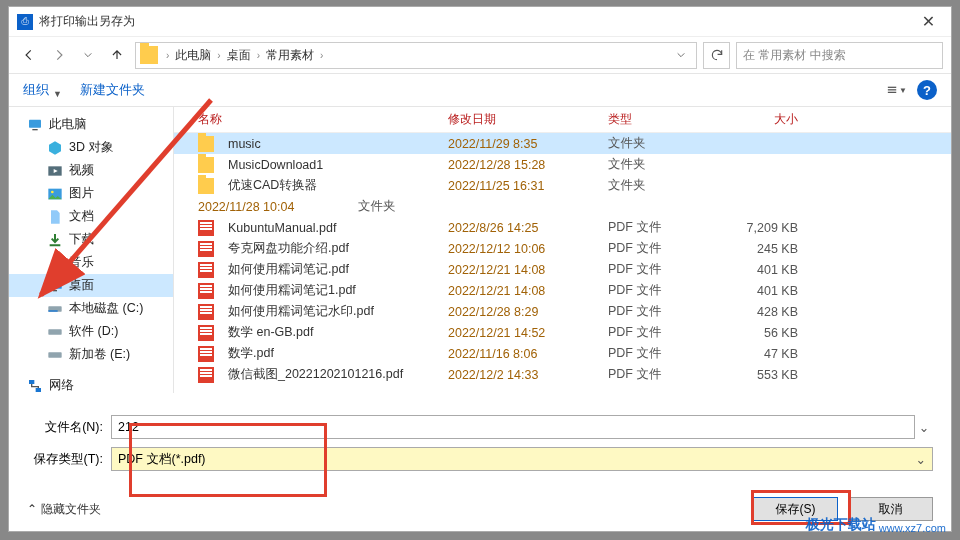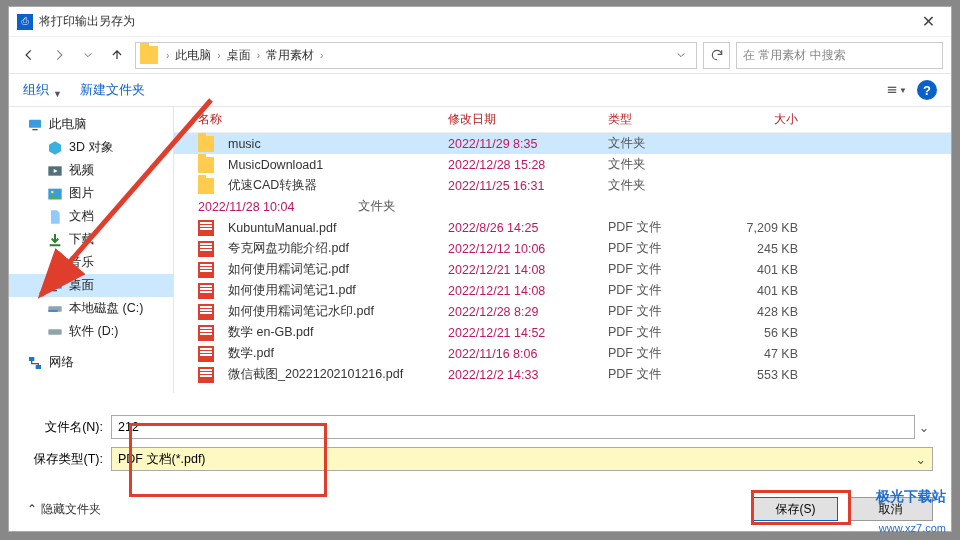--- a/index.html
+++ b/index.html
@@ -40,37 +40,37 @@
   .col-size{width:90px;text-align:right;padding-right:20px;}
   .filelist{flex:1;overflow:auto;font-size:12.5px;}
   .frow{height:21px;display:flex;align-items:center;padding-left:24px;color:#333;}
   .frow.sel{background:#cce8ff;}
   .fname{width:250px;display:flex;align-items:center;gap:14px;}
   .fic{width:16px;height:16px;flex-shrink:0;}
   .fic.folder{background:#ffcc4d;position:relative;}
   .fic.folder::before{content:"";position:absolute;top:-3px;left:0;width:8px;height:3px;background:#ffcc4d;}
   .fic.pdf{background:#e03e2d;position:relative;display:flex;align-items:center;justify-content:center;}
   .fic.pdf::after{content:"";position:absolute;left:2px;top:2px;right:2px;height:2px;background:#fff;box-shadow:0 3px 0 #fff,0 6px 0 #fff;}
-  .fdate{width:160px;color:#be185d;}
+  .fdate{width:160px;color:#a16207;}
   .ftype{width:120px;color:#555;}
   .fsize{width:90px;text-align:right;padding-right:20px;color:#555;}
   .bottom{padding:22px 18px 8px 18px;font-size:12.5px;position:relative;}
   .formrow{display:flex;align-items:center;margin-bottom:8px;}
   .flabel{width:84px;text-align:right;padding-right:8px;}
   .finput{flex:1;height:24px;border:1px solid #aaa;padding:0 6px;font-size:12.5px;}
   .fselect{flex:1;height:24px;border:1px solid #aaa;padding:0 6px;font-size:12.5px;background:#fef9c3;display:flex;align-items:center;justify-content:space-between;}
   .footer{display:flex;align-items:center;padding:10px 18px;font-size:12px;}
   .hide-folders{display:flex;align-items:center;gap:4px;color:#333;}
   .footer-btns{margin-left:auto;display:flex;gap:10px;}
   .btn{width:85px;height:24px;border:1px solid #999;background:#e1e1e1;font-size:12px;display:flex;align-items:center;justify-content:center;}
   .btn.primary{border:1px solid #0b61c9;}
   .redbox1{position:absolute;border:3px solid #e03e2d;left:129px;top:423px;width:198px;height:74px;pointer-events:none;}
   .redbox2{position:absolute;border:3px solid #e03e2d;left:751px;top:490px;width:100px;height:35px;pointer-events:none;}
   .arrow-svg{position:absolute;left:26px;top:95px;width:190px;height:210px;pointer-events:none;}
-  .watermark{position:absolute;right:14px;bottom:6px;font-size:11px;color:#0b61c9;opacity:.9;display:flex;flex-direction:column;align-items:flex-end;gap:16px;}
+  .watermark{position:absolute;right:14px;bottom:6px;font-size:11px;color:#0b61c9;opacity:.9;display:flex;flex-direction:row;align-items:flex-end;gap:3px;}
 </style>
 </head>
 <body>
 
 <div class="dialog">
 
   <div class="titlebar">
     <div class="title-icon">⎙</div>
     <span>将打印输出另存为</span>
     <div class="title-close">✕</div>
@@ -225,20 +225,28 @@
           <span>本地磁盘 (C:)</span>
         </div>
       <div class="tree-item child">
           <span class="ticon">
             <svg viewBox="0 0 24 24">
               <rect x="2" y="8" width="20" height="8" rx="1" fill="#90a4ae"></rect>
             </svg>
           </span>
           <span>软件 (D:)</span>
         </div>
+      <div class="tree-item child">
+          <span class="ticon">
+            <svg viewBox="0 0 24 24">
+              <rect x="2" y="8" width="20" height="8" rx="1" fill="#90a4ae"></rect>
+            </svg>
+          </span>
+          <span>新加卷 (E:)</span>
+        </div>
       <div style="height:8px"></div>
       <div class="tree-item">
           <span class="ticon">
             <svg viewBox="0 0 24 24">
               <rect x="3" y="3" width="8" height="6" fill="#1976d2"></rect>
               <rect x="13" y="15" width="8" height="6" fill="#1976d2"></rect>
               <path d="M7 9v4h10v2" stroke="#555" fill="none" stroke-width="2"></path>
             </svg>
           </span>
           <span>网络</span>

